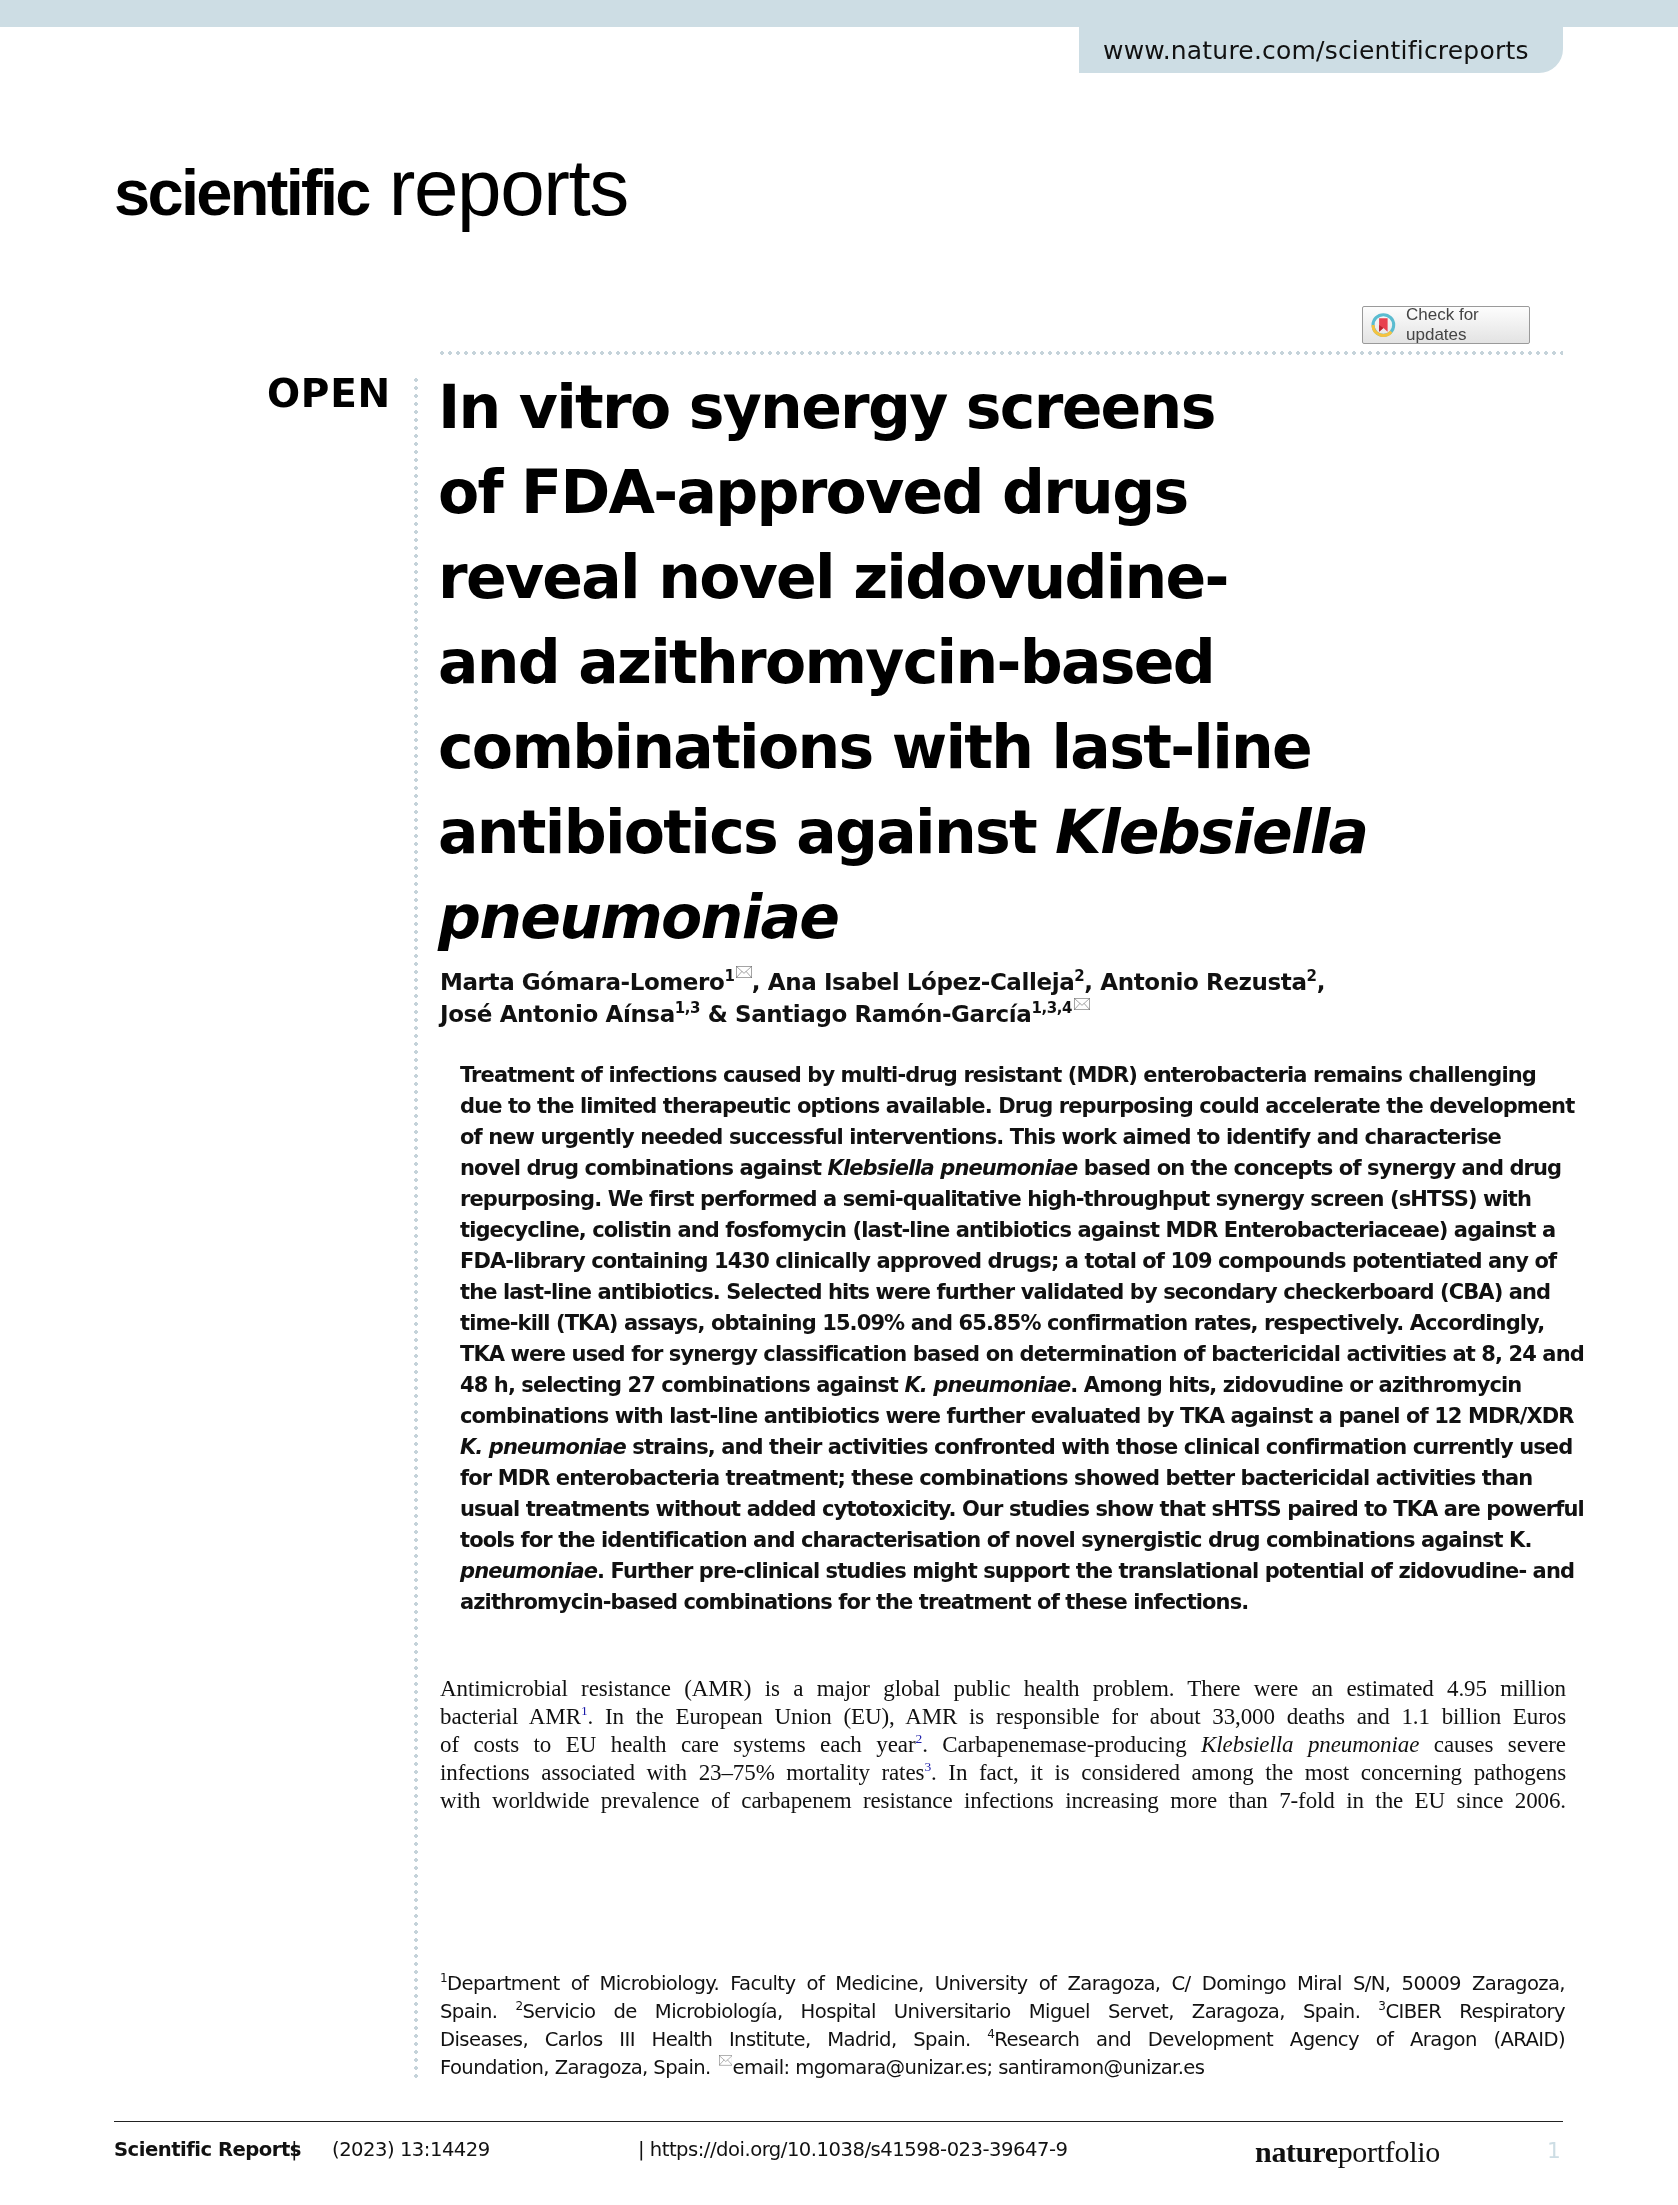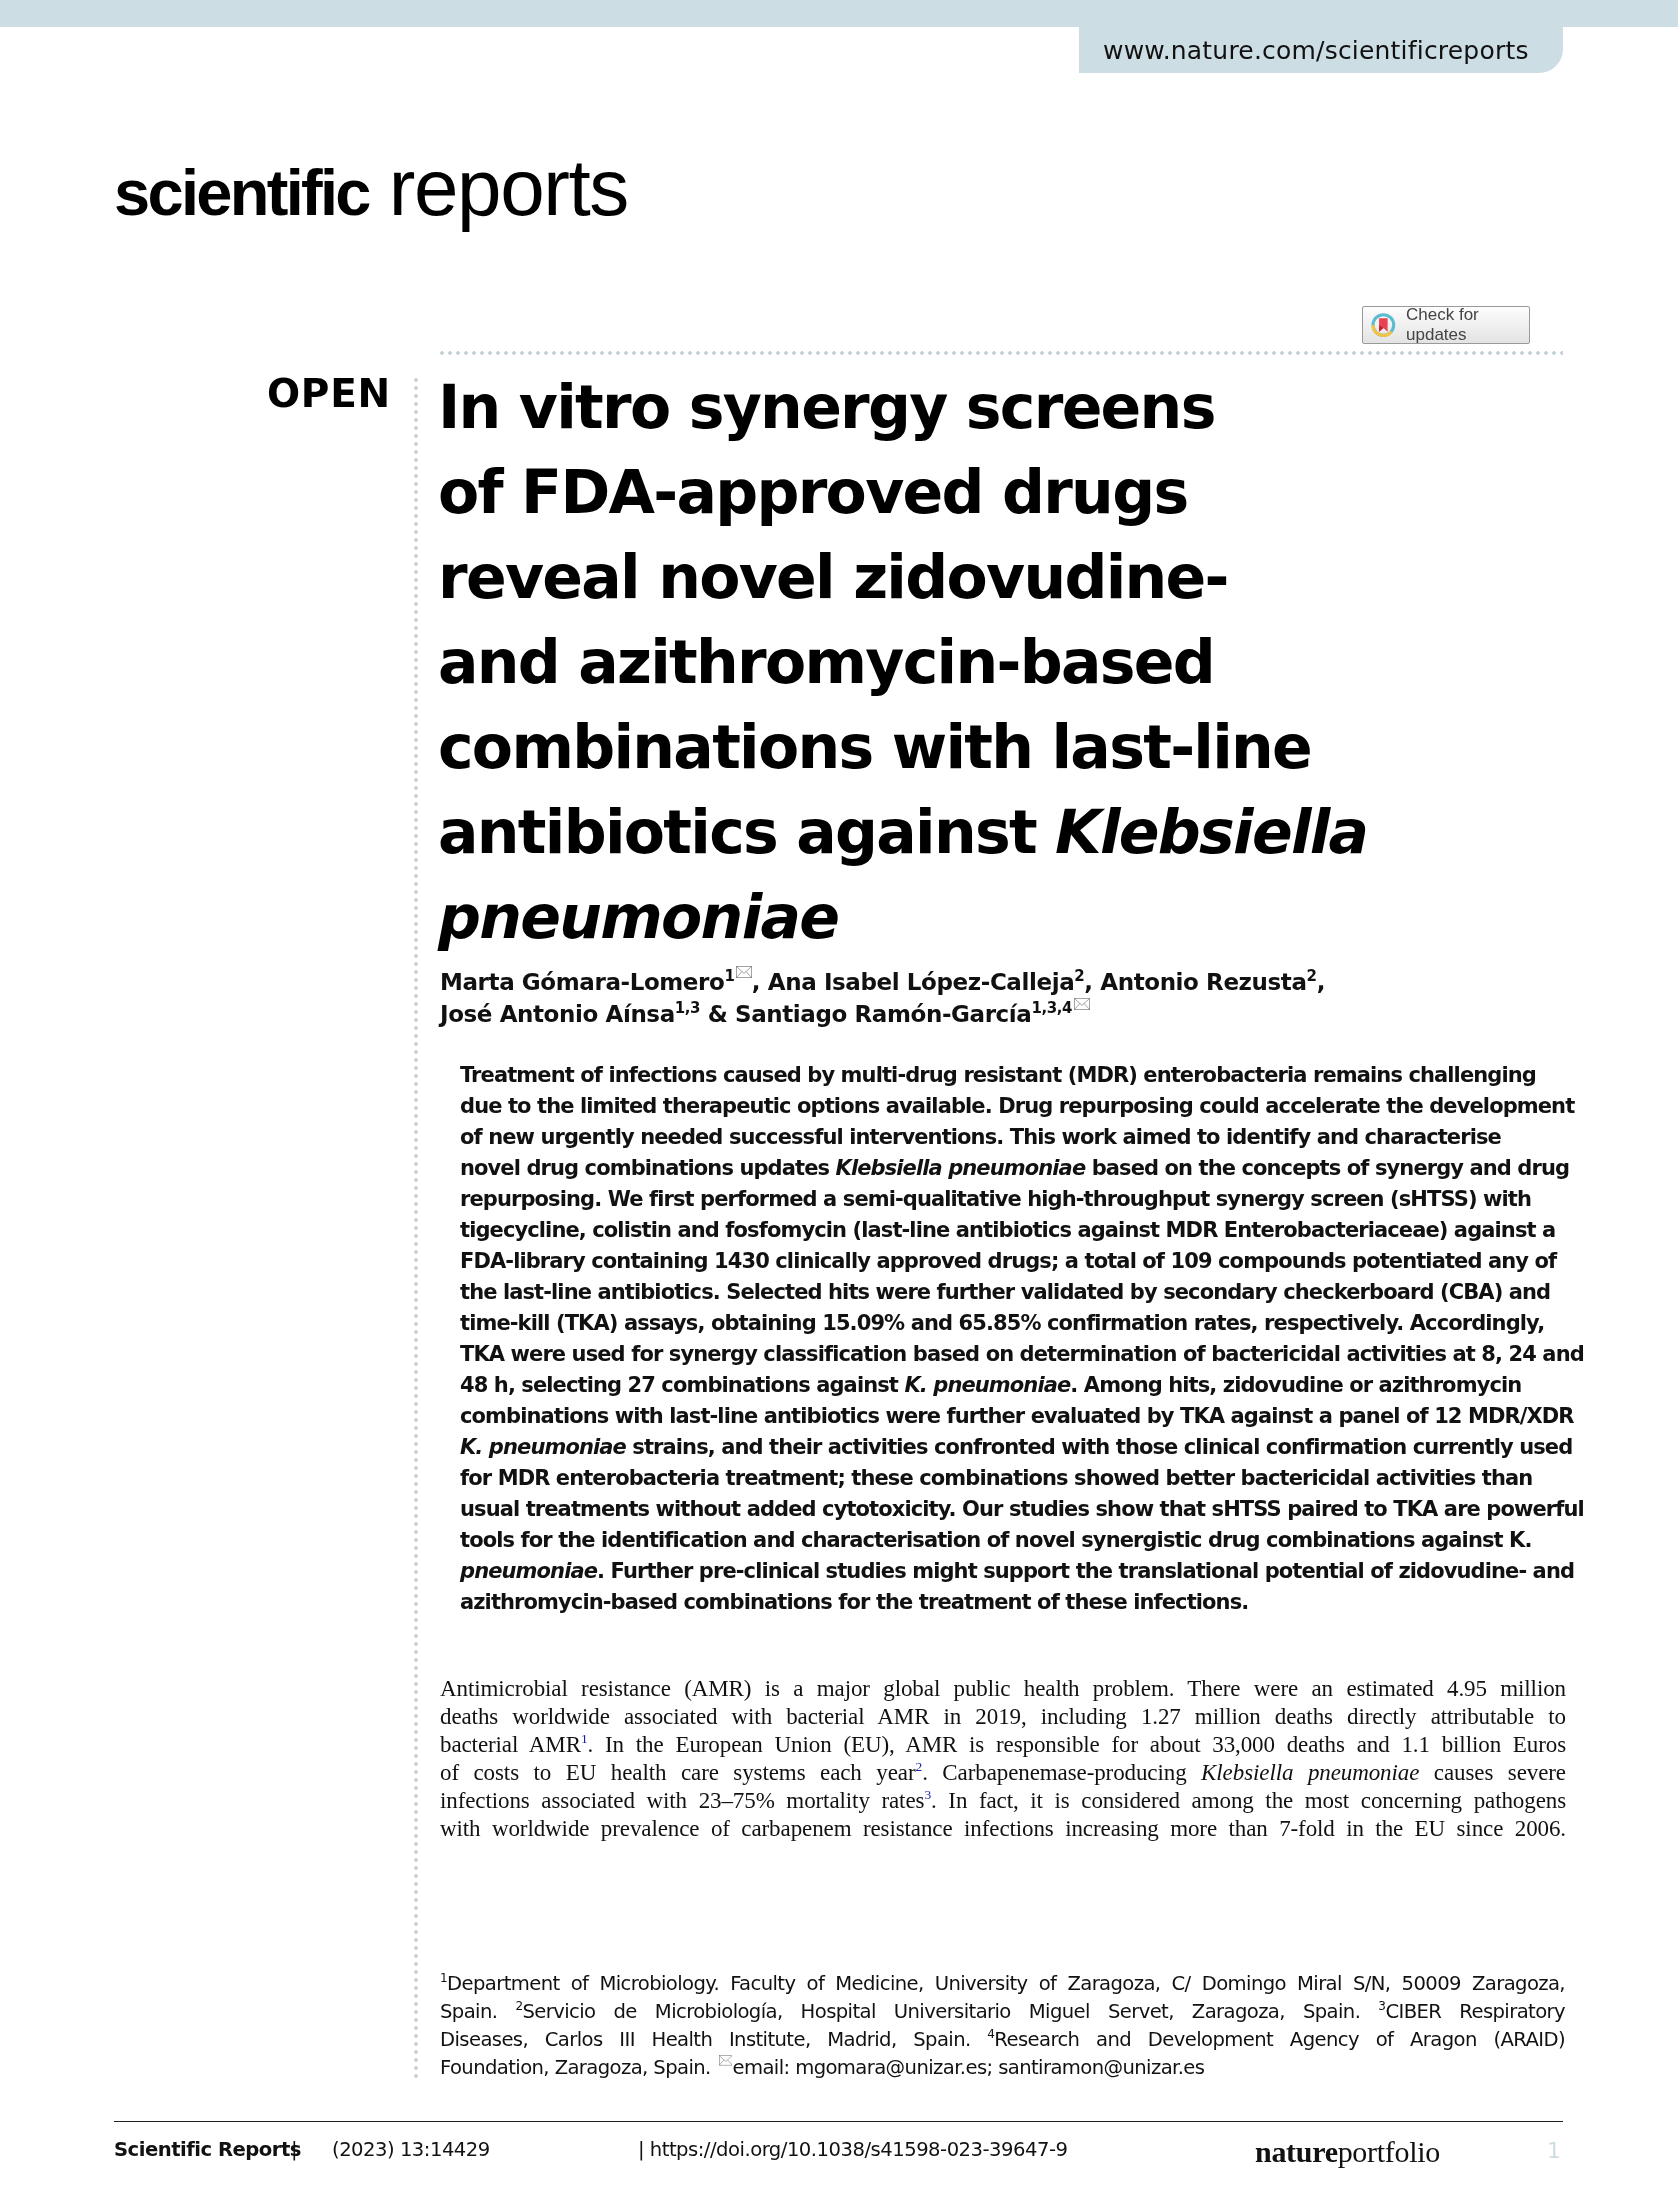--- a/index.html
+++ b/index.html
@@ -158,40 +158,39 @@
         <rect x="0.5" y="0.5" width="23" height="17" fill="#fff" stroke="#777"></rect>
         <path d="M0.5 0.5 L12 11 L23.5 0.5 M0.5 17.5 L9 8 M23.5 17.5 L15 8" fill="none" stroke="#777"></path>
       </svg>
   </div>
 </div>
 
 <div class="abstract">
   <span class="ln">Treatment of infections caused by multi-drug resistant (MDR) enterobacteria remains challenging</span>
   <span class="ln">due to the limited therapeutic options available. Drug repurposing could accelerate the development</span>
   <span class="ln">of new urgently needed successful interventions. This work aimed to identify and characterise</span>
-  <span class="ln"><span>novel drug combinations updates </span><i>Klebsiella pneumoniae</i><span> based on the concepts of synergy and drug</span></span>
+  <span class="ln"><span>novel drug combinations against </span><i>Klebsiella pneumoniae</i><span> based on the concepts of synergy and drug</span></span>
   <span class="ln">repurposing. We first performed a semi-qualitative high-throughput synergy screen (sHTSS) with</span>
   <span class="ln">tigecycline, colistin and fosfomycin (last-line antibiotics against MDR Enterobacteriaceae) against a</span>
   <span class="ln">FDA-library containing 1430 clinically approved drugs; a total of 109 compounds potentiated any of</span>
   <span class="ln">the last-line antibiotics. Selected hits were further validated by secondary checkerboard (CBA) and</span>
   <span class="ln">time-kill (TKA) assays, obtaining 15.09% and 65.85% confirmation rates, respectively. Accordingly,</span>
   <span class="ln">TKA were used for synergy classification based on determination of bactericidal activities at 8, 24 and</span>
   <span class="ln"><span>48 h, selecting 27 combinations against </span><i>K. pneumoniae</i><span>. Among hits, zidovudine or azithromycin</span></span>
   <span class="ln">combinations with last-line antibiotics were further evaluated by TKA against a panel of 12 MDR/XDR</span>
   <span class="ln"><i>K. pneumoniae</i><span> strains, and their activities confronted with those clinical confirmation currently used</span></span>
   <span class="ln">for MDR enterobacteria treatment; these combinations showed better bactericidal activities than</span>
   <span class="ln">usual treatments without added cytotoxicity. Our studies show that sHTSS paired to TKA are powerful</span>
   <span class="ln">tools for the identification and characterisation of novel synergistic drug combinations against K.</span>
   <span class="ln"><i>pneumoniae</i><span>. Further pre-clinical studies might support the translational potential of zidovudine- and</span></span>
   <span class="ln">azithromycin-based combinations for the treatment of these infections.</span>
 </div>
 
 <div class="body-text">
   <span class="ln">Antimicrobial resistance (AMR) is a major global public health problem. There were an estimated 4.95 million</span>
-  <span class="ln">deaths worldwide associated with bacterial AMR in 2019, including 1.27 million deaths directly attributable to</span>
   <span class="ln"><span>bacterial AMR</span><sup>1</sup><span>. In the European Union (EU), AMR is responsible for about 33,000 deaths and 1.1 billion Euros</span></span>
   <span class="ln"><span>of costs to EU health care systems each year</span><sup>2</sup><span>. Carbapenemase-producing </span><i>Klebsiella pneumoniae</i><span> causes severe</span></span>
   <span class="ln"><span>infections associated with 23–75% mortality rates</span><sup>3</sup><span>. In fact, it is considered among the most concerning pathogens</span></span>
   <span class="ln">with worldwide prevalence of carbapenem resistance infections increasing more than 7-fold in the EU since 2006.</span>
 </div>
 
 <div class="affil">
   <span class="ln"><sup>1</sup><span>Department of Microbiology. Faculty of Medicine, University of Zaragoza, C/ Domingo Miral S/N, 50009 Zaragoza,</span></span>
   <span class="ln"><span>Spain. </span><sup>2</sup><span>Servicio de Microbiología, Hospital Universitario Miguel Servet, Zaragoza, Spain. </span><sup>3</sup><span>CIBER Respiratory</span></span>
   <span class="ln"><span>Diseases, Carlos III Health Institute, Madrid, Spain. </span><sup>4</sup><span>Research and Development Agency of Aragon (ARAID)</span></span>

